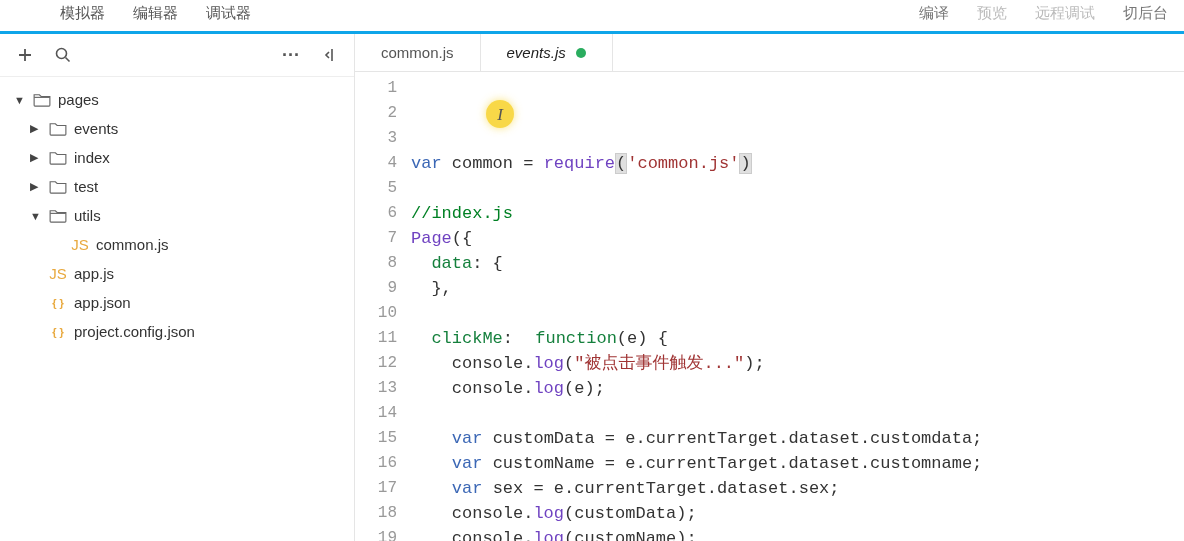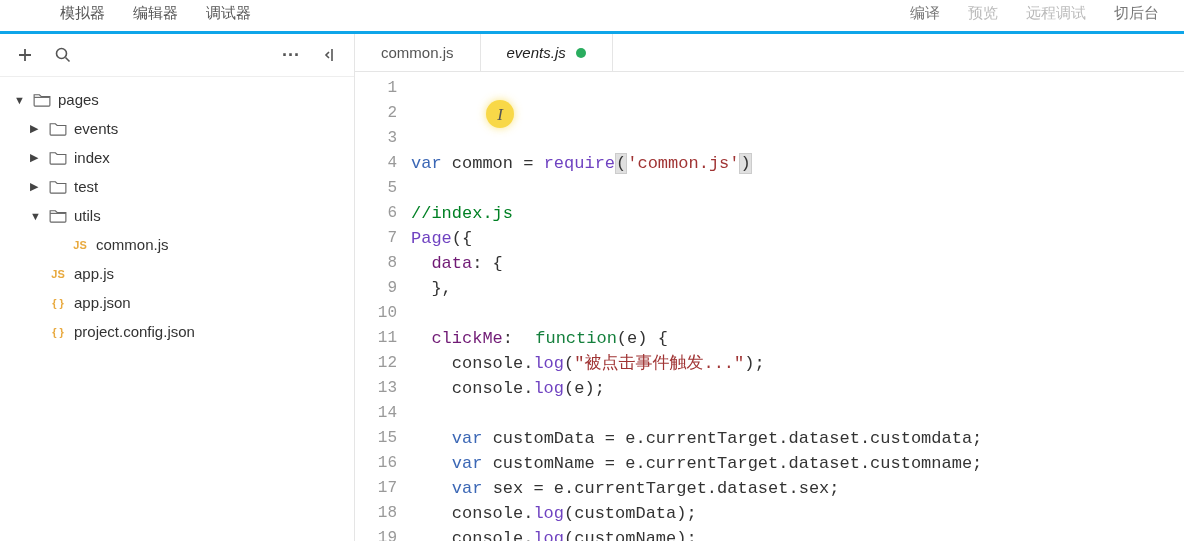--- a/index.html
+++ b/index.html
@@ -27,21 +27,21 @@
       color: #555;
       font-size: 15px;
       border-bottom: 3px solid #0ea5e9;
     }
     .top-menu .spacer {
       flex: 1;
     }
     .top-menu .right {
       display: flex;
       gap: 28px;
-      padding-right: 25px;
+      padding-right: 16px;
       color: #777;
     }
     .top-menu .right .faded {
       color: #bbb;
     }
     .main {
       display: flex;
       flex: 1;
       min-height: 0;
     }
@@ -91,22 +91,22 @@
       color: #444;
     }
     .tree-item .file-icon {
       width: 20px;
       display: flex;
       align-items: center;
       justify-content: center;
     }
     .folder-icon svg { width: 18px; height: 14px; }
     .js-badge {
-      font-size: 11px;
-      font-weight: bold;
+      font-size: 15px;
+      font-weight: normal;
       color: #e8a93e;
     }
     .json-badge {
       font-size: 11px;
       font-weight: bold;
       color: #e8a93e;
     }
     .wxss-badge {
       font-size: 9px;
       font-weight: bold;
@@ -166,21 +166,21 @@
       padding-top: 4px;
       white-space: pre;
       position: relative;
     }
     .code-line { height: 25px; }
     .kw-var { color: #3b67b5; }
     .kw-func { color: #15803d; margin-left: 12px; }
     .fn-call { color: #6f42c1; }
     .str { color: #a03434; }
     .comment { color: #008024; margin-top: 7px; }
-    .prop { color: #701a75; }
+    .prop { color: #15803d; }
     .plain { color: #333; }
     .cursor-highlight {
       position: absolute;
       left: 75px;
       top: 28px;
       width: 28px;
       height: 28px;
       background: #f8d848;
       border-radius: 50%;
       display: flex;

